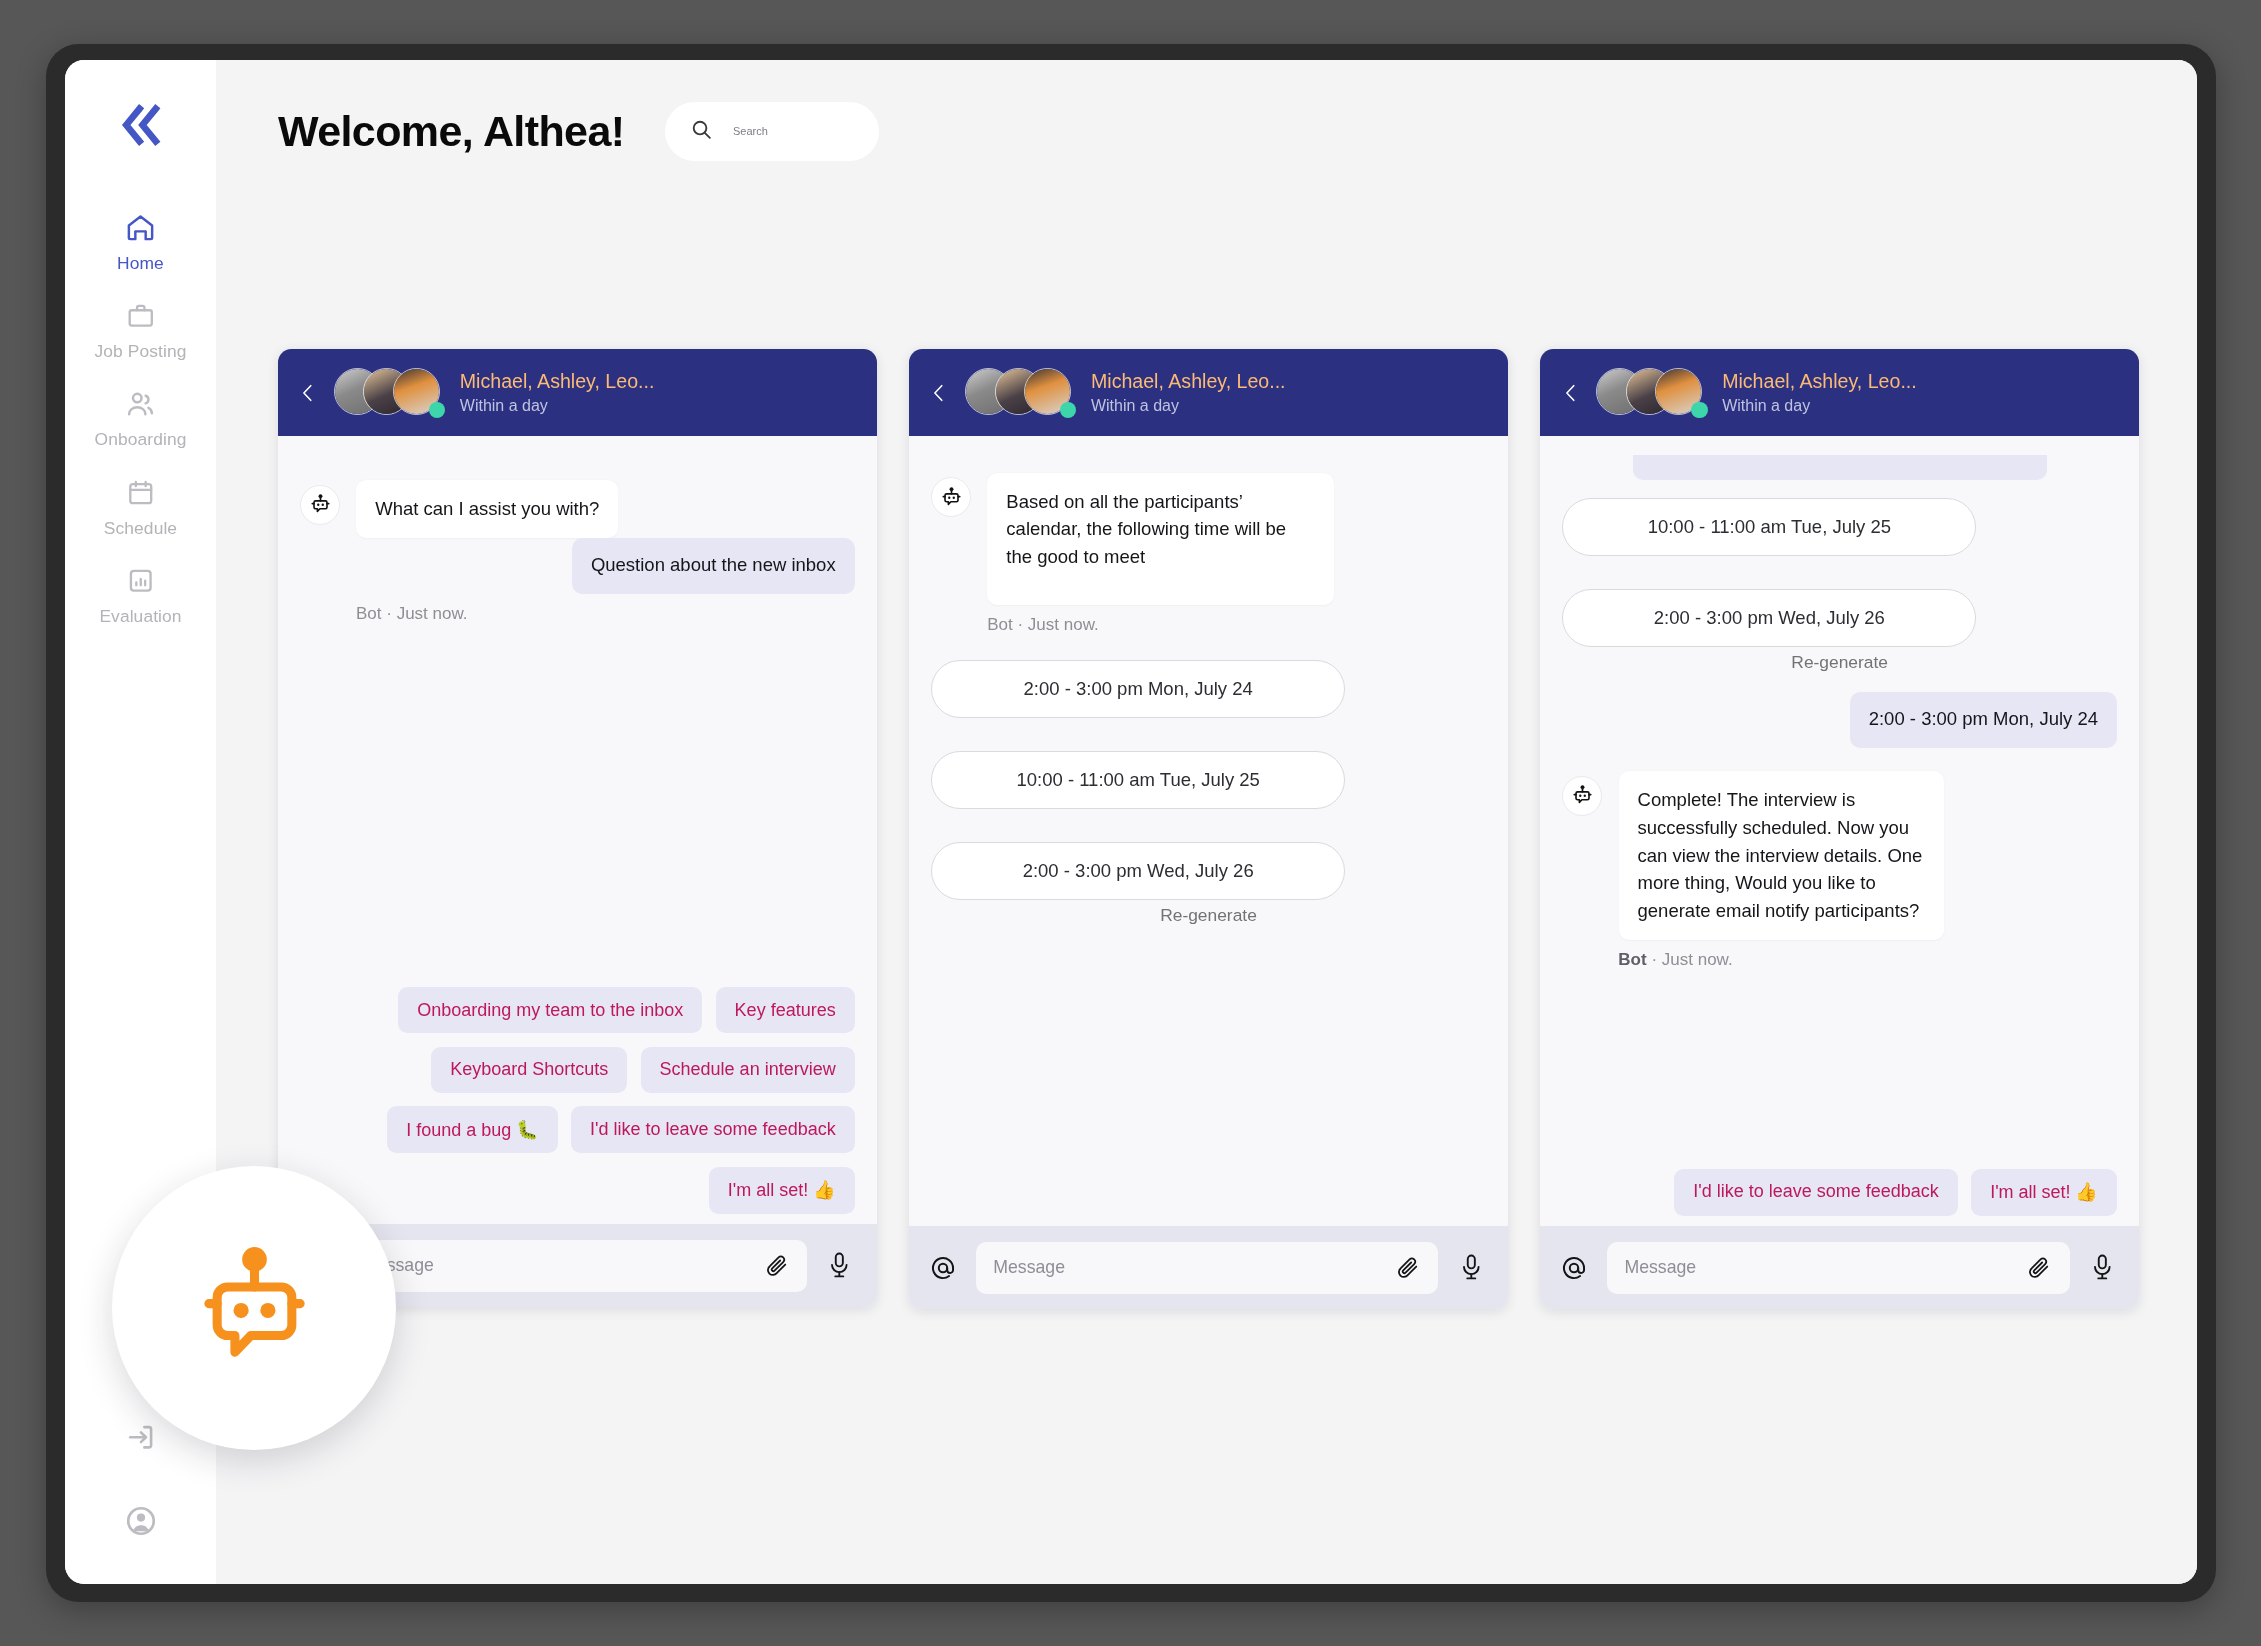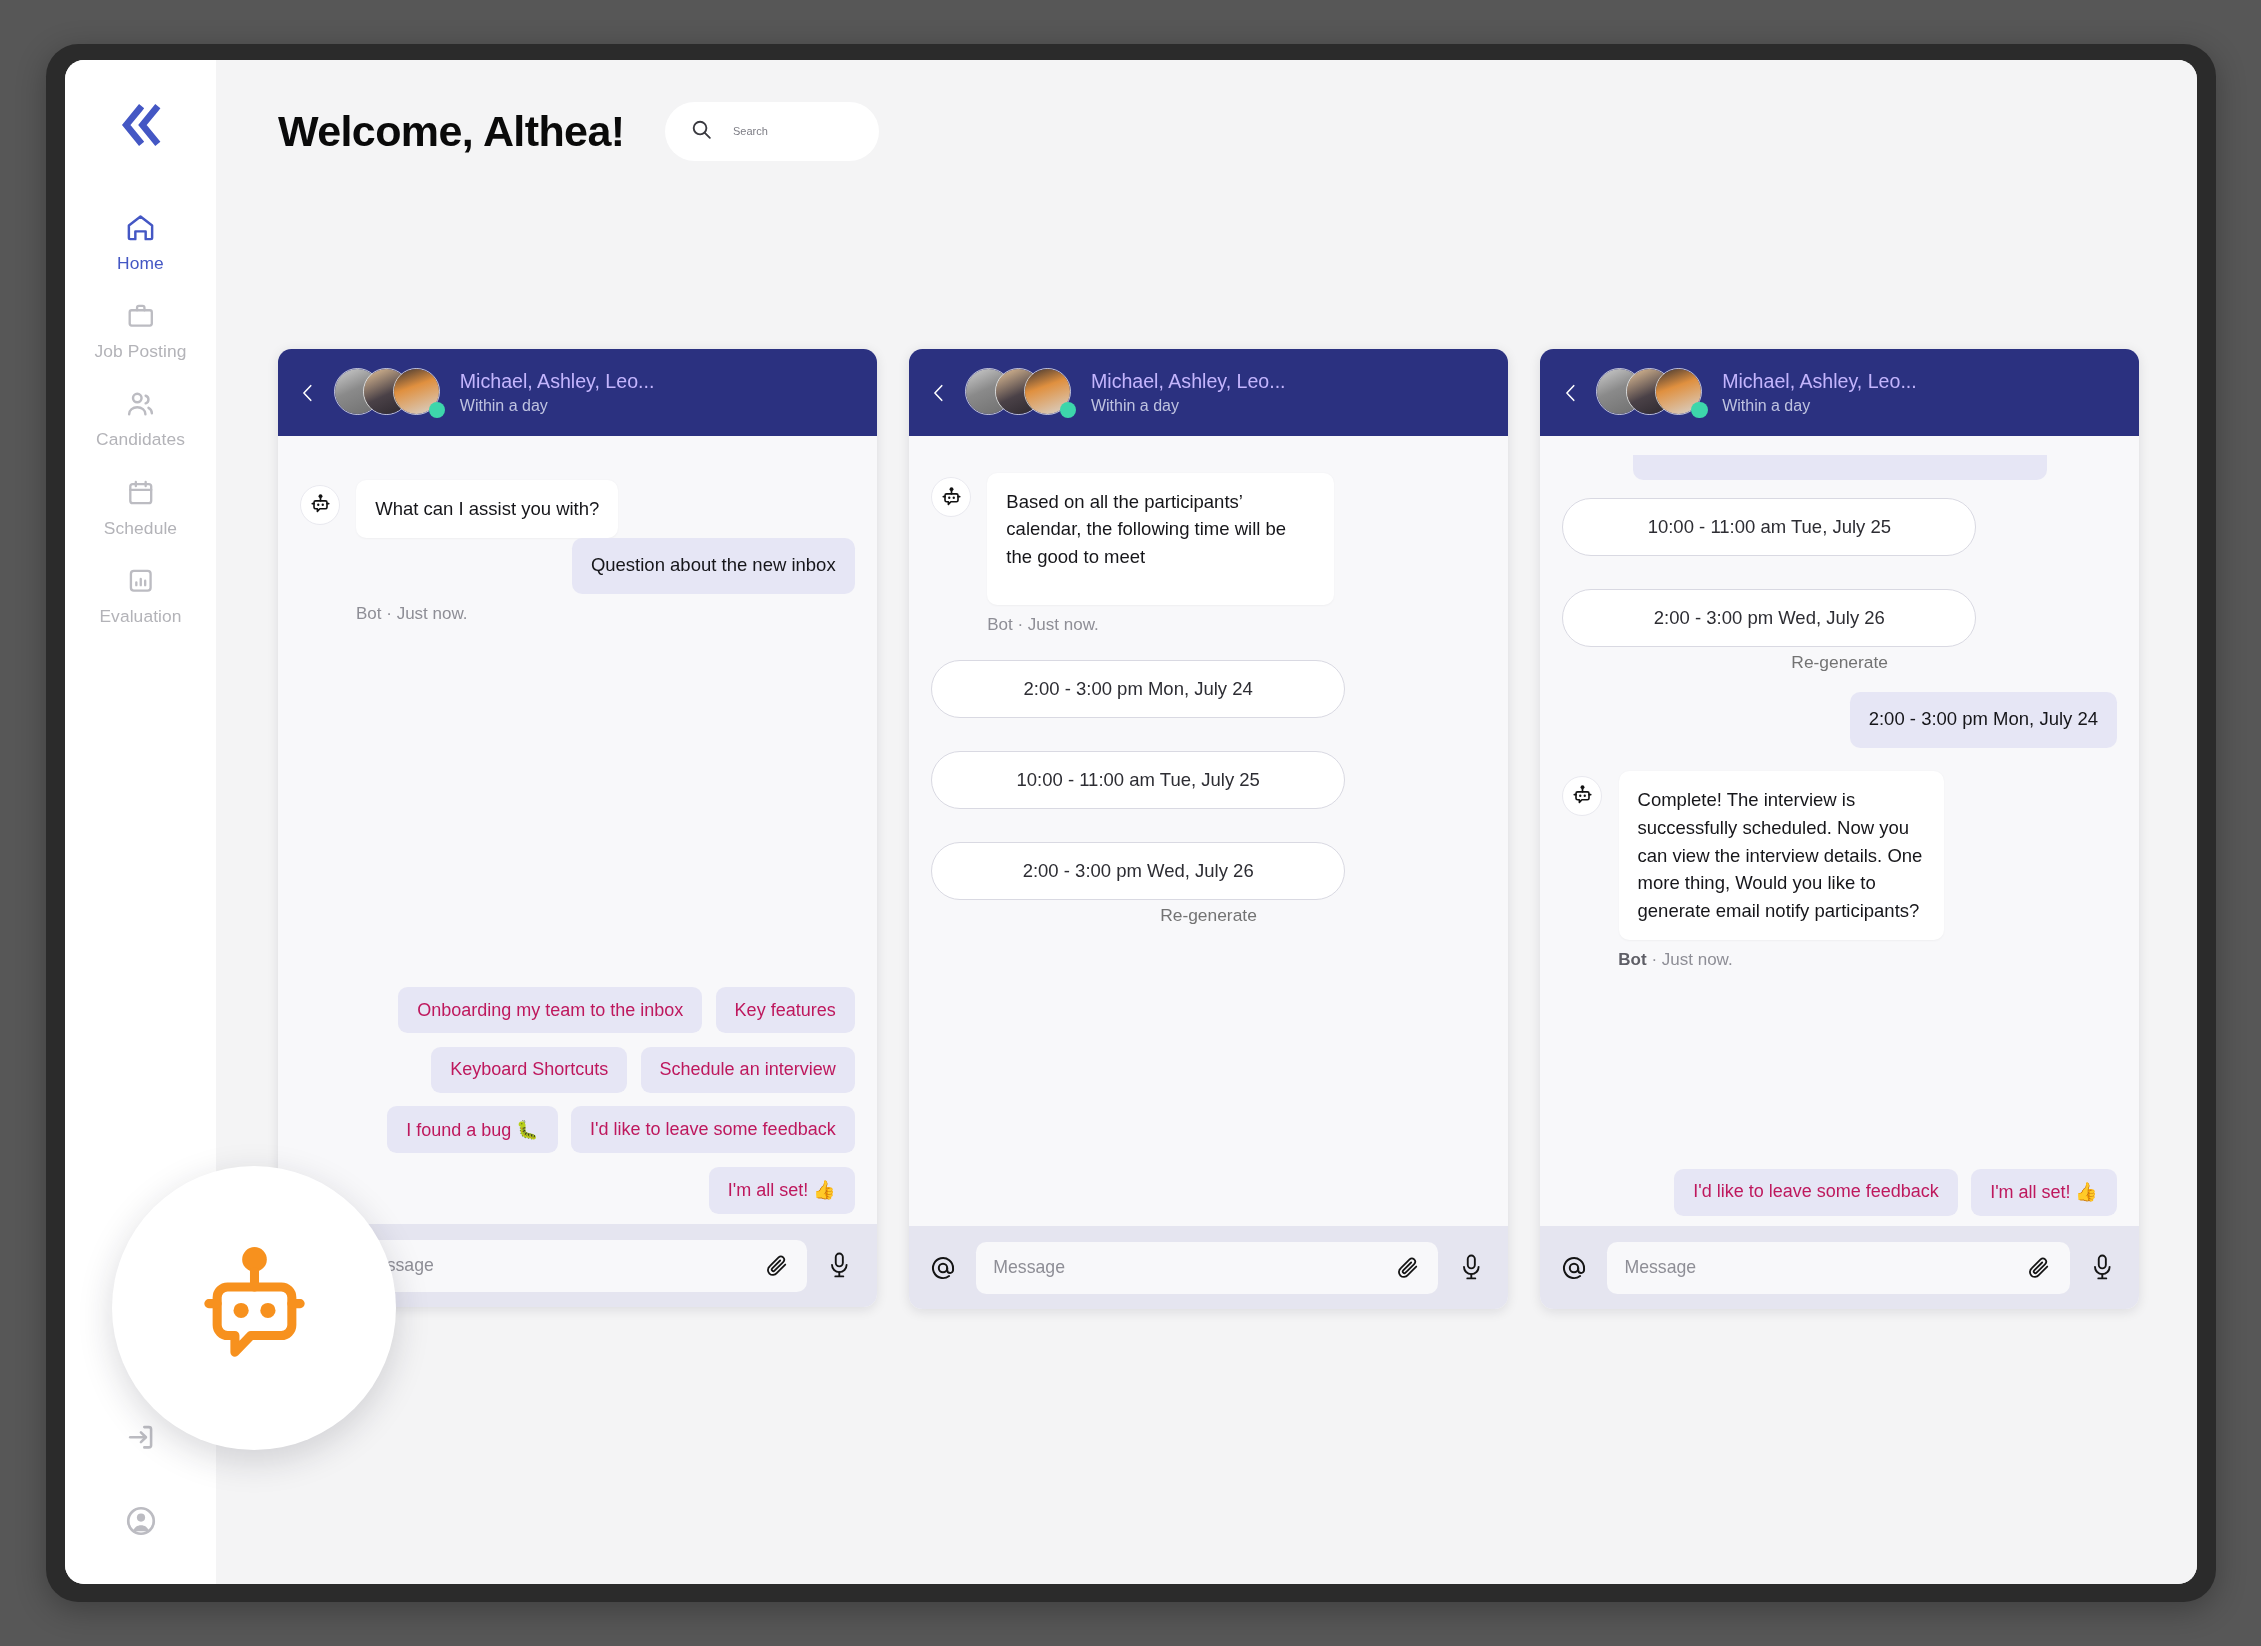--- a/index.html
+++ b/index.html
@@ -137,21 +137,21 @@
   .av:nth-child(1) { left: 0;  z-index: 1; }
   .av:nth-child(2) { left: 29.5px; z-index: 2; }
   .av:nth-child(3) { left: 59px; z-index: 3; }
   .av .face { width: 100%; height: 100%; position: relative; }
   .online-dot {
     position: absolute; left: 95px; top: 34px;
     width: 16.2px; height: 16.2px; border-radius: 50%;
     background: #3dd6ab; z-index: 4;
   }
   .header-text { margin-left: 14.8px; display: flex; flex-direction: column; justify-content: center; min-width: 0; }
-  .header-name { color: #c4b5fd; font-size: 19.6px; white-space: nowrap; overflow: hidden; }
+  .header-name { color: #fdba74; font-size: 19.6px; white-space: nowrap; overflow: hidden; }
   .header-sub { color: #bfc3e0; font-size: 16px; margin-top: 3.7px; white-space: nowrap; }
 
   
   .panel-body {
     flex: 1 1 auto;
     position: relative;
     overflow: hidden;
     padding: 19px 22px 0 22px;
   }
   .msg-row { display: flex; margin-bottom: 0; }
@@ -311,21 +311,21 @@
 
         <div class="nav-item">
           <span class="nav-icon">
             <svg width="31" height="31" viewBox="0 0 24 24" fill="none" stroke="#bcbcc2" stroke-width="1.9" stroke-linecap="round" stroke-linejoin="round">
               <circle cx="9.5" cy="7" r="3.3"></circle>
               <path d="M3.2 19.5c0-3.3 2.9-5.4 6.3-5.4s6.3 2.1 6.3 5.4"></path>
               <path d="M16 5.2a3.1 3.1 0 0 1 0 5.9"></path>
               <path d="M18.2 14.6c1.6.8 2.6 2.3 2.6 4.2"></path>
             </svg>
           </span>
-          <span class="nav-label">Candidates</span>
+          <span class="nav-label">Onboarding</span>
         </div>
 
         <div class="nav-item">
           <span class="nav-icon">
             <svg width="29.5" height="29.5" viewBox="0 0 24 24" fill="none" stroke="#bcbcc2" stroke-width="1.9" stroke-linecap="round" stroke-linejoin="round">
               <rect x="3.5" y="5" width="17" height="15.5" rx="2"></rect>
               <path d="M3.5 9.6h17"></path>
               <path d="M8 3.2v3.4M16 3.2v3.4"></path>
             </svg>
           </span>

